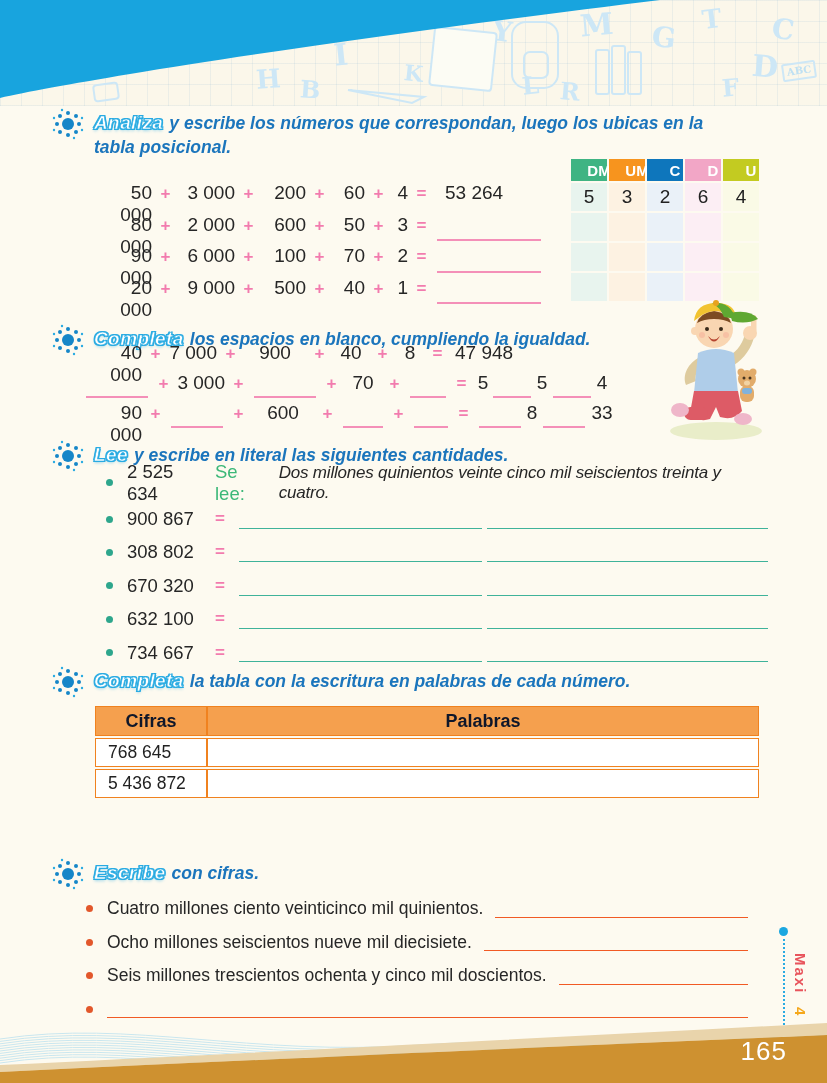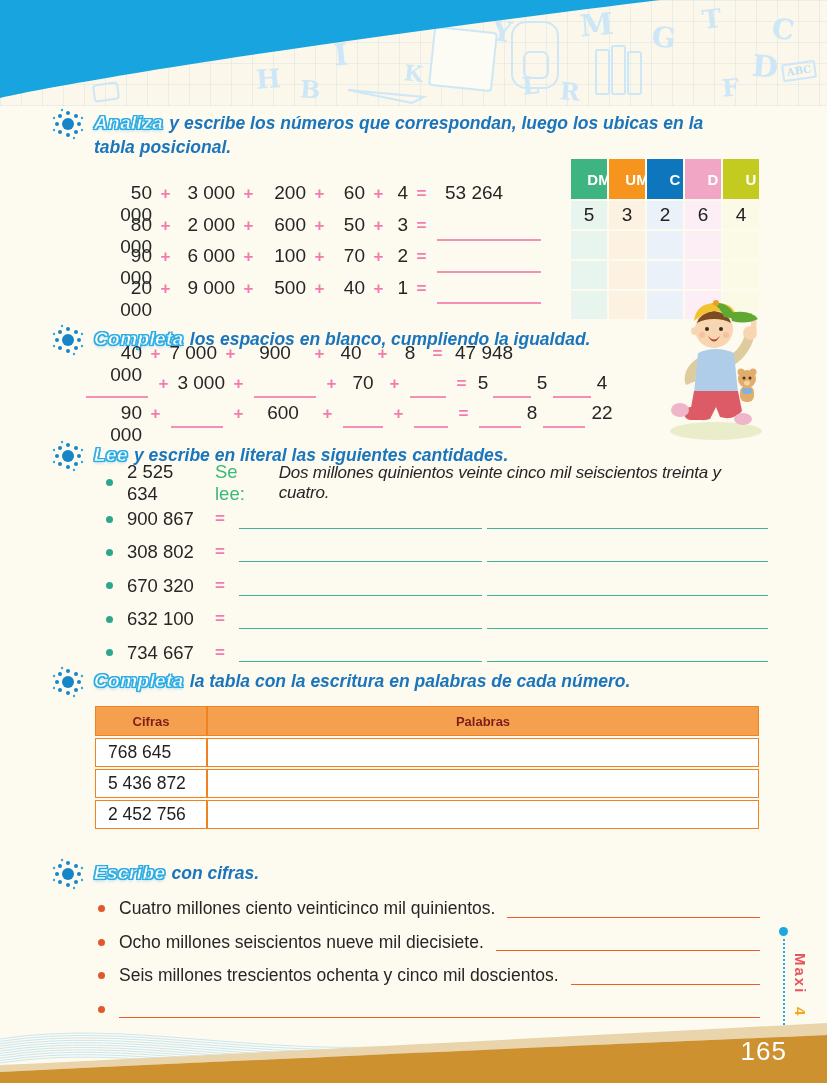--- a/index.html
+++ b/index.html
@@ -27,38 +27,38 @@
   .nr{display:flex;align-items:baseline;font-size:19px;color:#262626;height:31.5px;}
   .t{text-align:right;}
   .ct{text-align:center;}
   .w1{width:57px}.w2{width:56px}.w3{width:44px}.w4{width:32px}.w5{width:16px}
   .op{width:27px;text-align:center;color:#F27BAE;font-size:17px;font-weight:600;}
   .res{padding-left:10px;}
   .bl{display:inline-block;border-bottom:2px solid #F48FB8;height:16px;align-self:flex-end;margin:0 2px 4px 2px;}
 
   
   .pt{position:absolute;display:grid;grid-template-columns:repeat(5,36px);gap:2px;}
-  .pt-h{height:40px;color:#fff;font-weight:bold;font-size:15px;display:flex;align-items:center;justify-content:center;padding-left:20px;}
+  .pt-h{height:22px;color:#fff;font-weight:bold;font-size:15px;display:flex;align-items:center;justify-content:center;padding-left:20px;}
   .pt-c{height:28px;font-size:19px;color:#222;display:flex;align-items:center;justify-content:center;}
   .h-dm{background:#3FB483}.h-um{background:#F7941E}.h-c{background:#0E76BC}.h-d{background:#F2A6C6}.h-u{background:#C3CB21}
   .t-dm{background:#E8F4EE}.t-um{background:#FDF2E2}.t-c{background:#EAF1F8}.t-d{background:#FCEEF4}.t-u{background:#FAFAE6}
 
   
   .lr{display:flex;align-items:center;height:33.4px;font-size:18.5px;color:#262626;}
   .ldot{width:7px;height:7px;border-radius:50%;background:#2EA68C;margin:0 14px 0 2px;flex:none;}
   .lnum{width:88px;}
   .leq{color:#F27BAE;width:24px;font-size:17px;font-weight:600;}
   .lline{flex:1;display:flex;gap:5px;align-self:flex-end;margin-bottom:7px;}
   .lseg{border-bottom:1.7px solid #3FB39A;height:0;}
   .ex-lead{color:#3CB878;margin:0 7px;}
   .ex-text{font-style:italic;font-size:17px;letter-spacing:-0.2px;}
 
   
   .wt{border-collapse:separate;border-spacing:0 2px;width:664px;table-layout:fixed;}
-  .wt th{background:#F5A04E;color:#7f1d1d;font-weight:bold;font-size:13px;height:26px;border:1.4px solid #F0821F;font-weight:600;}
+  .wt th{background:#F5A04E;color:#0f172a;font-weight:bold;font-size:18px;height:26px;border:1.4px solid #F0821F;font-weight:600;}
   .wt td{height:25px;font-size:17.5px;color:#222;padding-left:12px;background:#fff;border:1.4px solid #F0821F;}
   .col-cifras{width:112px;}
 
   
   .er{display:flex;align-items:center;height:33.6px;font-size:17.5px;color:#262626;}
   .edot{width:7px;height:7px;border-radius:50%;background:#E2572B;margin:0 14px 0 2px;flex:none;}
   .etext{margin-right:12px;white-space:nowrap;}
   .eline{flex:1;border-bottom:1.7px solid #F15A24;align-self:flex-end;margin-bottom:8px;min-width:140px;}
 
   
@@ -284,21 +284,21 @@
         <span class="op">+</span>
       <span class="ct" style="width:62px">600</span>
         <span class="op">+</span>
       <span class="bl" style="width:40px"></span>
         <span class="op">+</span>
       <span class="bl" style="width:34px"></span>
         <span class="op">=</span>
       <span class="bl" style="width:42px"></span>
       <span class="ct" style="width:18px">8</span>
       <span class="bl" style="width:42px"></span>
-      <span class="ct" style="width:30px">22</span>
+      <span class="ct" style="width:30px">33</span>
     </div>
   </div>
 
   <svg class="abs" style="left:650px;top:295px" width="140" height="150" viewBox="0 0 140 150">
     <ellipse cx="66" cy="136" rx="46" ry="9" fill="#E9EDC9"></ellipse>
     <path d="M50,62 C38,68 32,80 36,90 L46,86 C44,78 50,70 56,66 Z" fill="#DECB9E"></path>
     <path d="M78,62 C88,56 94,46 95,38 L104,42 C102,52 94,64 84,70 Z" fill="#DECB9E"></path>
     <circle cx="100" cy="38" r="7" fill="#F9D6B2"></circle>
     <rect x="101" y="20" width="5.5" height="17" rx="2.7" fill="#F9D6B2"></rect>
     <path d="M48,58 Q66,50 84,58 L88,98 Q66,106 44,98 Z" fill="#AFCDE9"></path>
@@ -446,24 +446,20 @@
     </thead>
     <tbody>
       <tr>
         <td>768 645</td>
         <td></td>
       </tr>
       <tr>
         <td>5 436 872</td>
         <td></td>
       </tr>
-      <tr>
-        <td>2 452 756</td>
-        <td></td>
-      </tr>
     </tbody>
   </table>
 
   <div class="shead" style="left:52px;top:860px;width:640px;">
     <svg class="sun" viewBox="0 0 32 32">
       <circle cx="16" cy="16" r="6" fill="#1686C8"></circle>
       <g fill="#1686C8">
           <circle cx="16" cy="5" r="2"></circle>
           <circle cx="24" cy="8" r="2"></circle>
           <circle cx="27" cy="16" r="2"></circle>
@@ -478,21 +474,21 @@
           <circle cx="10" cy="2" r="1.2"></circle>
           <circle cx="30" cy="10" r="1.2"></circle>
           <circle cx="2" cy="22" r="1.2"></circle>
           <circle cx="30" cy="22" r="1.2"></circle>
           <circle cx="22" cy="30" r="1.2"></circle>
         </g>
     </svg>
     <div class="htxt"><span class="kw">Escribe</span><span>con cifras.</span></div>
   </div>
 
-  <div class="abs" style="left:96px;top:892px;width:664px;">
+  <div class="abs" style="left:84px;top:892px;width:664px;">
     <div class="er">
       <span class="edot"></span>
       <span class="etext">Cuatro millones ciento veinticinco mil quinientos.</span>
       <span class="eline"></span>
     </div>
     <div class="er">
       <span class="edot"></span>
       <span class="etext">Ocho millones seiscientos nueve mil diecisiete.</span>
       <span class="eline"></span>
     </div>

